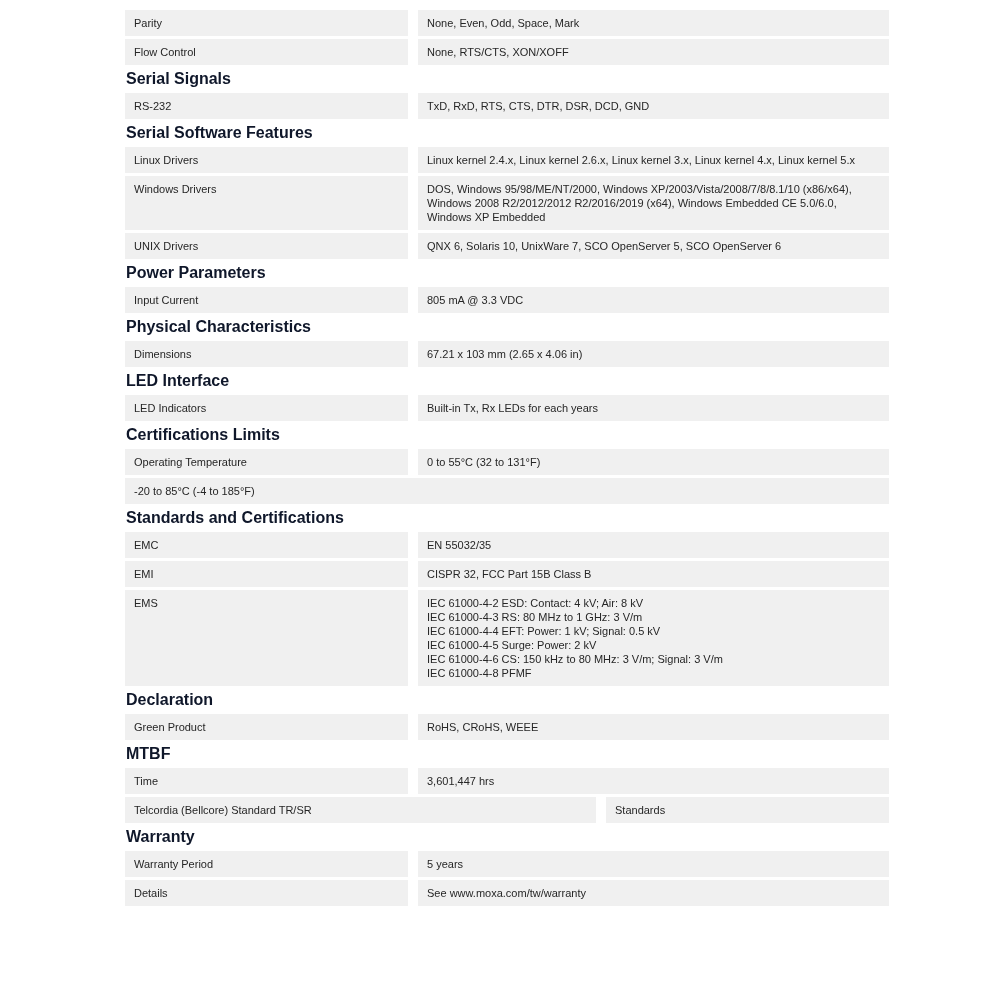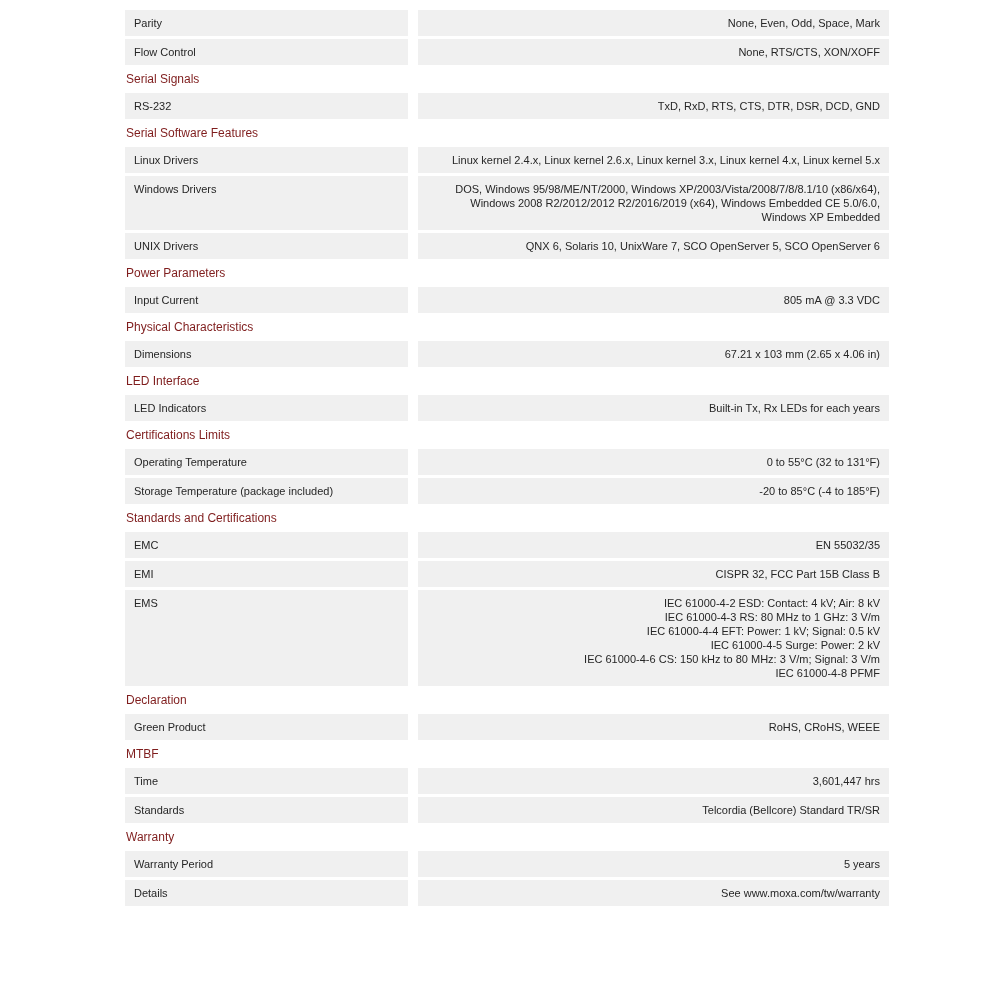--- a/index.html
+++ b/index.html
@@ -14,24 +14,24 @@
   * { box-sizing: border-box; }
 
   .page {
     position: absolute;
     left: 125px;
     top: 10px;
     width: 764px;
   }
 
   .section-header {
-    font-size: 12px;
+    font-size: 16px;
     line-height: 14px;
-    font-weight: normal;
-    color: #7f1d1d;
+    font-weight: bold;
+    color: #0f172a;
     margin: 7px 0 7px 1px;
   }
 
   .spec-row {
     display: flex;
     gap: 10px;
     margin-bottom: 3px;
   }
 
   .cell {
@@ -43,21 +43,20 @@
   }
 
   .label-cell {
     width: 283px;
     flex: none;
   }
 
   .value-cell {
     flex: 1;
     white-space: pre-line;
-    text-align: right;
   }
 </style>
 </head>
 <body>
 
 <div class="page" id="spec-page">
     <div>
       <div class="spec-row">
         <div class="cell label-cell">Parity</div>
         <div class="cell value-cell">None, Even, Odd, Space, Mark</div>
@@ -110,21 +109,20 @@
         <div class="cell value-cell">Built-in Tx, Rx LEDs for each years</div>
       </div>
     </div>
     <div>
       <div class="section-header">Certifications Limits</div>
       <div class="spec-row">
         <div class="cell label-cell">Operating Temperature</div>
         <div class="cell value-cell">0 to 55°C (32 to 131°F)</div>
       </div>
       <div class="spec-row">
-        <div class="cell label-cell">Storage Temperature (package included)</div>
         <div class="cell value-cell">-20 to 85°C (-4 to 185°F)</div>
       </div>
     </div>
     <div>
       <div class="section-header">Standards and Certifications</div>
       <div class="spec-row">
         <div class="cell label-cell">EMC</div>
         <div class="cell value-cell">EN 55032/35</div>
       </div>
       <div class="spec-row">
@@ -148,22 +146,22 @@
         <div class="cell value-cell">RoHS, CRoHS, WEEE</div>
       </div>
     </div>
     <div>
       <div class="section-header">MTBF</div>
       <div class="spec-row">
         <div class="cell label-cell">Time</div>
         <div class="cell value-cell">3,601,447 hrs</div>
       </div>
       <div class="spec-row">
+        <div class="cell value-cell">Telcordia (Bellcore) Standard TR/SR</div>
         <div class="cell label-cell">Standards</div>
-        <div class="cell value-cell">Telcordia (Bellcore) Standard TR/SR</div>
       </div>
     </div>
     <div>
       <div class="section-header">Warranty</div>
       <div class="spec-row">
         <div class="cell label-cell">Warranty Period</div>
         <div class="cell value-cell">5 years</div>
       </div>
       <div class="spec-row">
         <div class="cell label-cell">Details</div>

